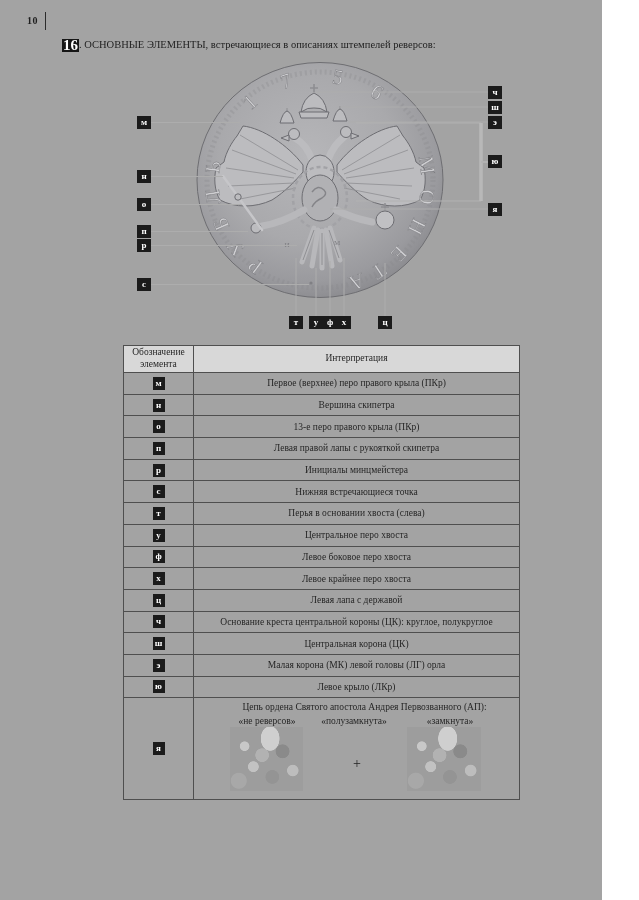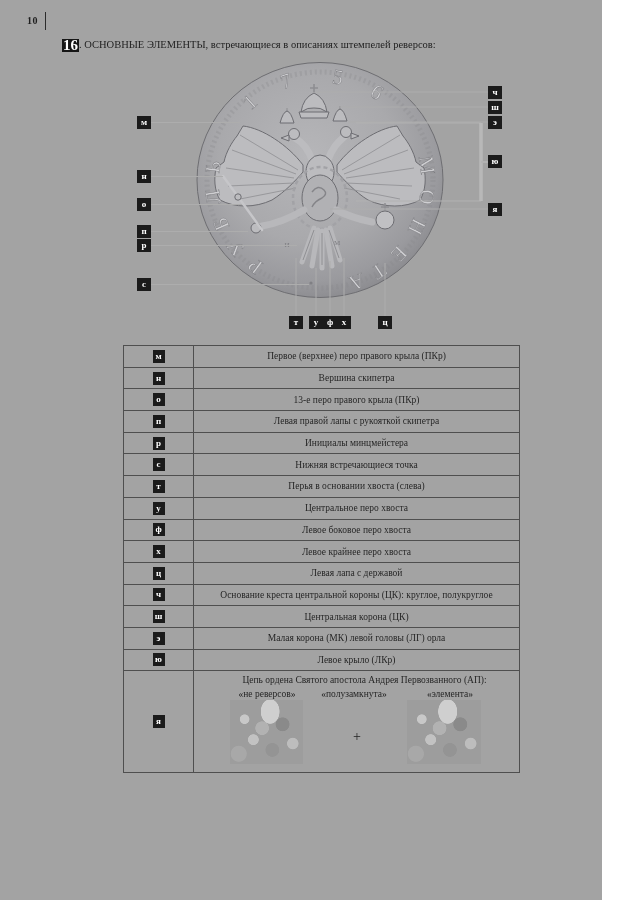--- a/index.html
+++ b/index.html
@@ -183,20 +183,24 @@
   <div class="callout-box" style="left:488px;top:116px;">э</div>
   <div class="callout-box" style="left:488px;top:155px;">ю</div>
   <div class="callout-box" style="left:488px;top:203px;">я</div>
 
   <table class="elements">
     <colgroup>
         <col class="col-key">
         <col>
       </colgroup>
     <tbody>
+        <tr>
+      <th>Обозначение элемента</th>
+      <th>Интерпретация</th>
+    </tr>
     <tr>
           <td class="cell"><span class="key-box">м</span></td>
           <td class="cell">Первое (верхнее) перо правого крыла (ПКр)</td>
         </tr>
     <tr>
           <td class="cell"><span class="key-box">н</span></td>
           <td class="cell">Вершина скипетра</td>
         </tr>
     <tr>
           <td class="cell"><span class="key-box">о</span></td>
@@ -249,21 +253,21 @@
     <tr>
           <td class="cell"><span class="key-box">ю</span></td>
           <td class="cell">Левое крыло (ЛКр)</td>
         </tr>
     <tr>
       <td><span class="key-box">я</span></td>
       <td class="chain-cell">
         <div class="chain-title">Цепь ордена Святого апостола Андрея Первозванного (АП):</div>
         <div class="chain-variant" style="left:13px;">«не реверсов»</div>
         <div class="chain-variant" style="left:100px;">«полузамкнута»</div>
-        <div class="chain-variant" style="left:196px;">«элемента»</div>
+        <div class="chain-variant" style="left:196px;">«замкнута»</div>
         <div class="chain-img" style="left:36px;width:73px;"></div>
         <div class="chain-plus">+</div>
         <div class="chain-img" style="left:213px;width:74px;"></div>
       </td>
     </tr>
   </tbody>
     </table>
 
 </div>
 

